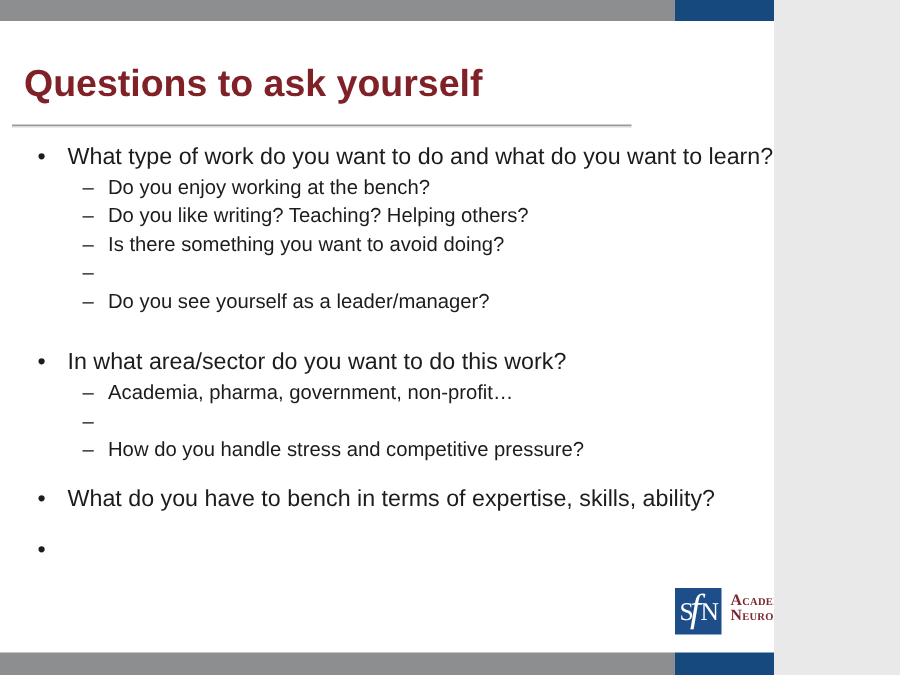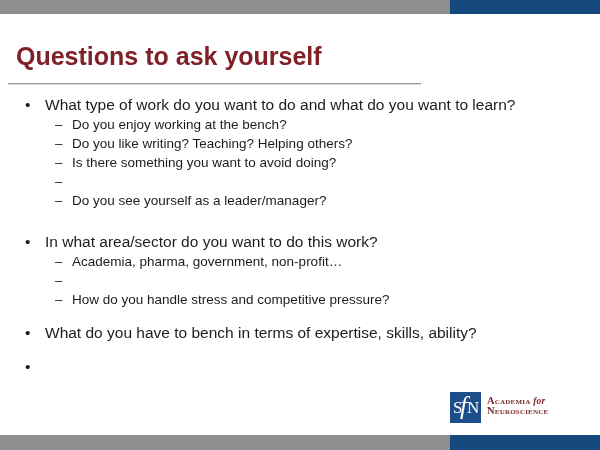--- a/index.html
+++ b/index.html
@@ -1,17 +1,17 @@
 <!DOCTYPE html>
 <html><head>
 <meta charset="utf-8">
 <style>
   html,body{margin:0;padding:0;background:#e9e9e9;}
   .slide{
-    position:relative;width:600px;height:450px;background:#ffffff;
+    position:relative;width:516px;height:450px;background:#ffffff;
     font-family:"Liberation Sans",sans-serif;overflow:hidden;
   }
   
   .bar{position:absolute;left:0;width:600px;display:flex;}
   .bar-top{top:0;height:14px;}
   .bar-bottom{top:435px;height:15px;}
   .bar-gray{width:450px;height:100%;background:#8d8e90;}
   .bar-blue{width:150px;height:100%;background:#16497e;}
   
   .title{

